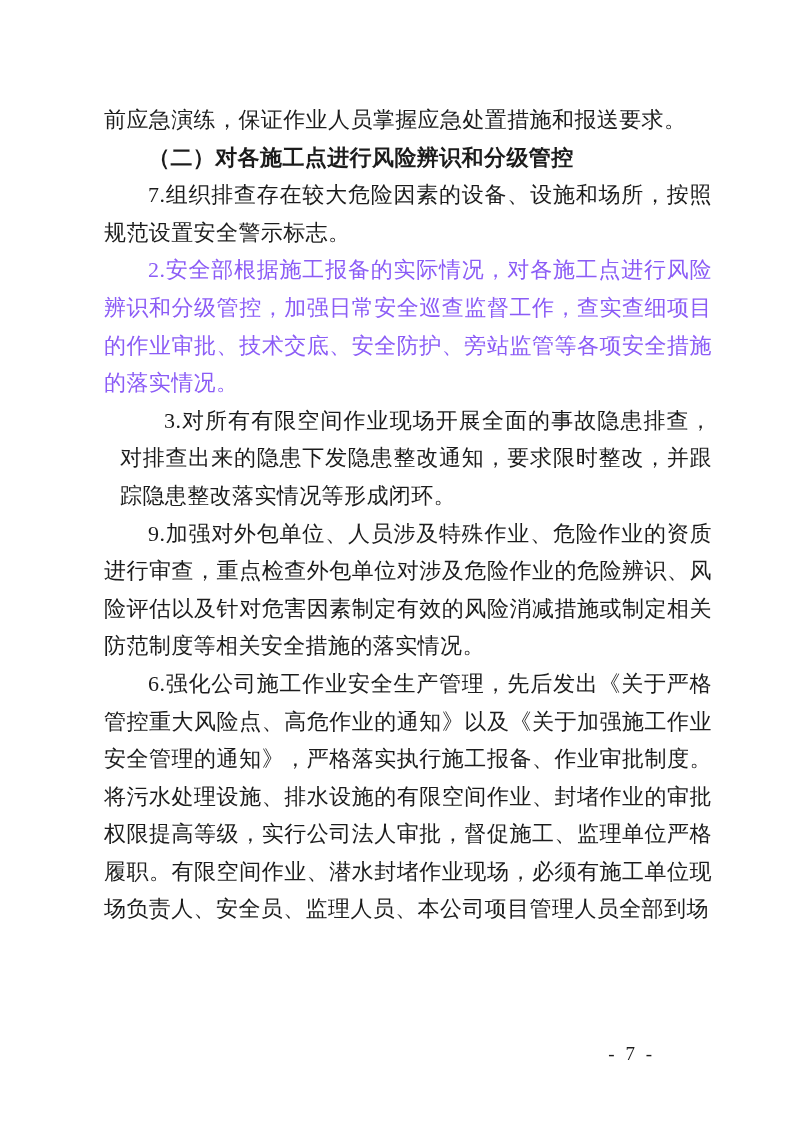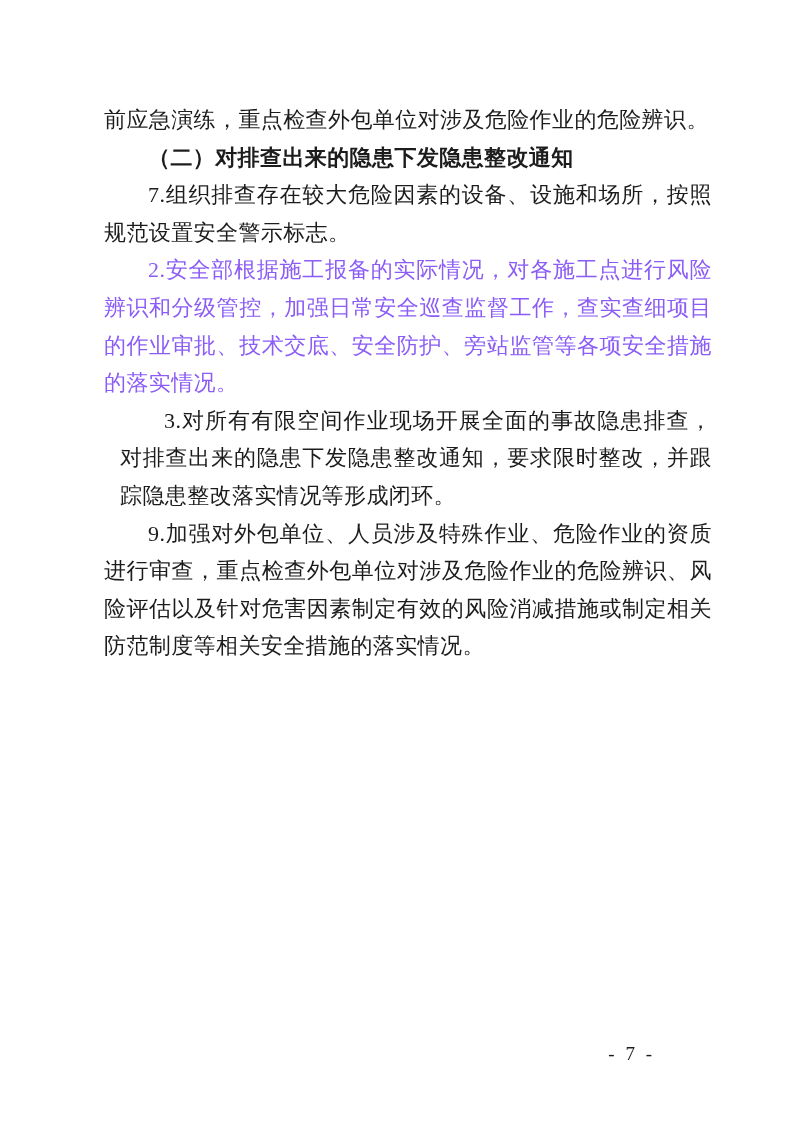--- a/index.html
+++ b/index.html
@@ -52,21 +52,22 @@
     color: #1c1c1c;
     letter-spacing: 3px;
     font-family: "Liberation Serif", "DejaVu Serif", serif;
   }
 </style>
 </head>
 <body>
 
 <div class="page" style="background: rgb(255, 255, 255);">
   <div class="content" id="content">
-      <p class="para body" style="color: rgb(28, 28, 28);">前应急演练，重点检查外包单位对涉及危险作业的危险辨识。</p>
-      <p class="para heading indent" style="color: rgb(28, 28, 28);">（二）对排查出来的隐患下发隐患整改通知</p>
+      <p class="para body" style="color: rgb(28, 28, 28);">前应急演练，保证作业人员掌握应急处置措施和报送要求。</p>
+      <p class="para heading indent" style="color: rgb(28, 28, 28);">（二）对各施工点进行风险辨识和分级管控</p>
       <p class="para body indent" style="color: rgb(28, 28, 28);">7.组织排查存在较大危险因素的设备、设施和场所，按照规范设置安全警示标志。</p>
       <p class="para body indent" style="color: #8b5cf6;">2.安全部根据施工报备的实际情况，对各施工点进行风险辨识和分级管控，加强日常安全巡查监督工作，查实查细项目的作业审批、技术交底、安全防护、旁站监管等各项安全措施的落实情况。</p>
       <p class="para body indent" style="color: rgb(28, 28, 28); margin-left: 16px;">3.对所有有限空间作业现场开展全面的事故隐患排查，对排查出来的隐患下发隐患整改通知，要求限时整改，并跟踪隐患整改落实情况等形成闭环。</p>
       <p class="para body indent" style="color: rgb(28, 28, 28);">9.加强对外包单位、人员涉及特殊作业、危险作业的资质进行审查，重点检查外包单位对涉及危险作业的危险辨识、风险评估以及针对危害因素制定有效的风险消减措施或制定相关防范制度等相关安全措施的落实情况。</p>
+      <p class="para body indent" style="color: rgb(28, 28, 28);">6.强化公司施工作业安全生产管理，先后发出《关于严格管控重大风险点、高危作业的通知》以及《关于加强施工作业安全管理的通知》，严格落实执行施工报备、作业审批制度。将污水处理设施、排水设施的有限空间作业、封堵作业的审批权限提高等级，实行公司法人审批，督促施工、监理单位严格履职。有限空间作业、潜水封堵作业现场，必须有施工单位现场负责人、安全员、监理人员、本公司项目管理人员全部到场</p>
     </div>
   <div class="page-number" style="color: rgb(28, 28, 28);">- 7 -</div>
 </div>
 
 </body></html>

